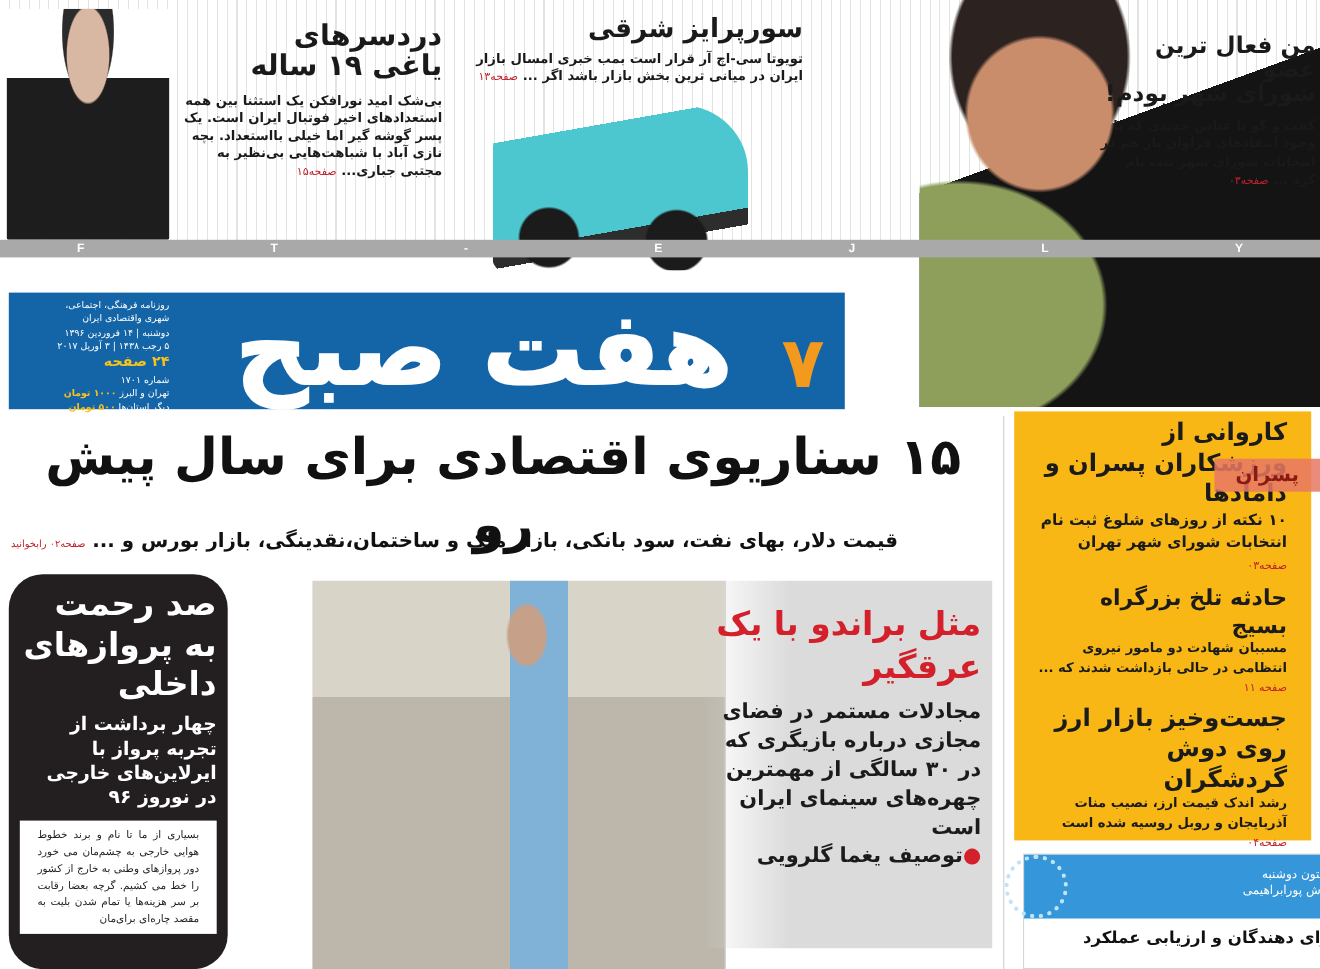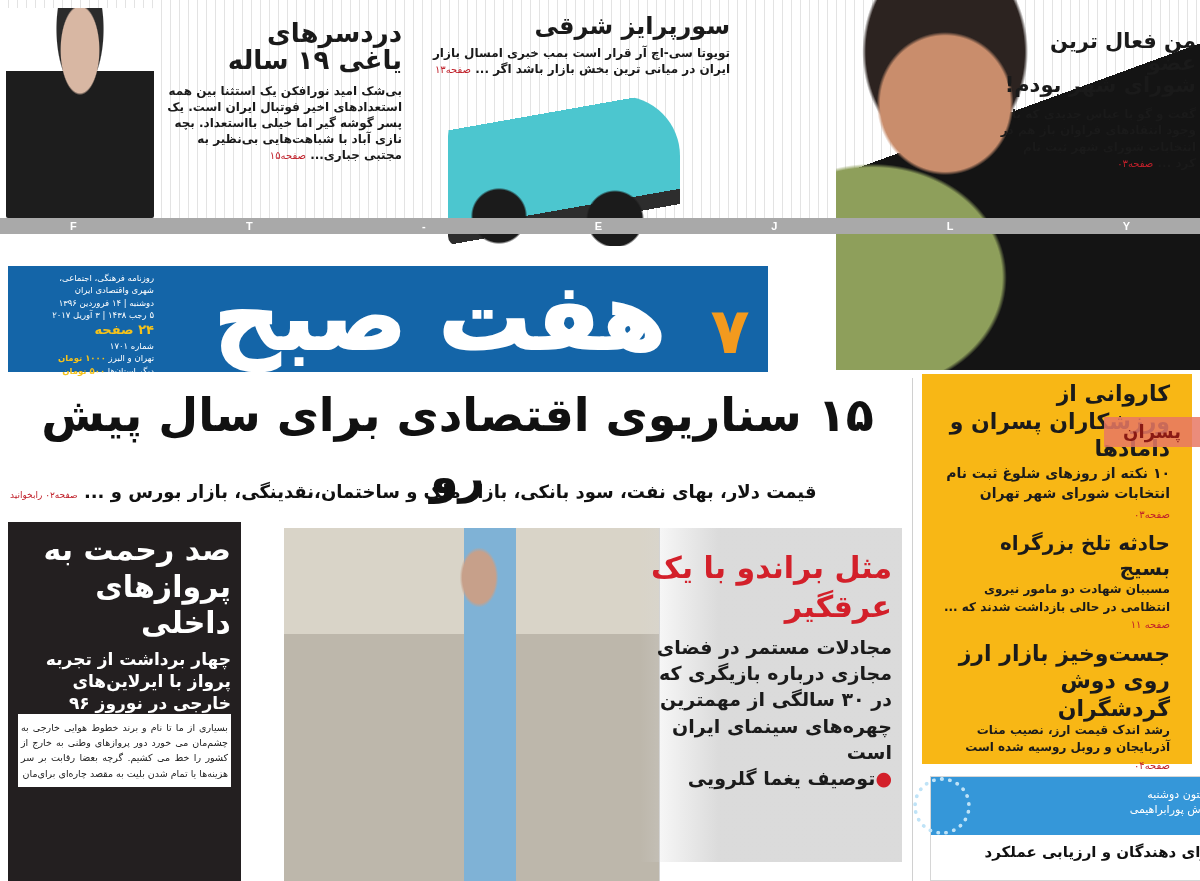--- a/index.html
+++ b/index.html
@@ -109,27 +109,27 @@
     padding: 10px 12px; font-size: 11px; line-height: 1.4; position: relative;
   }
   .column-ring {
     position: absolute; left: 0; top: 0; width: 58px; height: 58px;
     border-radius: 50%; border: 4px dotted #bfe3f7; left: -18px;
   }
   .column-title { padding: 8px 12px; font-weight: bold; font-size: 15px; text-align: right; }
 
   
   .black-box {
-    left: 8px; top: 522px; width: 233px; height: 359px; background: #231f20;
-    text-align: right; padding: 10px 10px;
+    left: 8px; top: 522px; width: 199px; height: 359px; background: #231f20;
+    text-align: right; padding: 10px 10px; border-radius: 31px;
   }
   .black-box h3 { color: #ffffff; font-size: 30px; line-height: 1.22; font-weight: bold; }
   .black-box h4 { color: #ffffff; font-size: 17px; line-height: 1.3; font-weight: bold; margin-top: 6px; }
   .black-box .body {
-    background: #ffffff; color: #222; font-size: 9.5px; line-height: 1.6; padding: 6px 3px; 
+    background: #ffffff; color: #222; font-size: 9.5px; line-height: 1.6; padding: 6px 16px; margin-top: 10px;
     text-align: justify;
   }
 
   
   .film-photo {
     left: 284px; top: 528px; width: 376px; height: 353px;
     background:
       radial-gradient(ellipse at 52% 14%, #c7a08a 0 6%, transparent 7%),
       linear-gradient(90deg, transparent 0 48%, #7fb2d6 48% 62%, transparent 62%),
       linear-gradient(180deg, #d9d4c8 0 30%, #bdb7ab 30% 100%);

